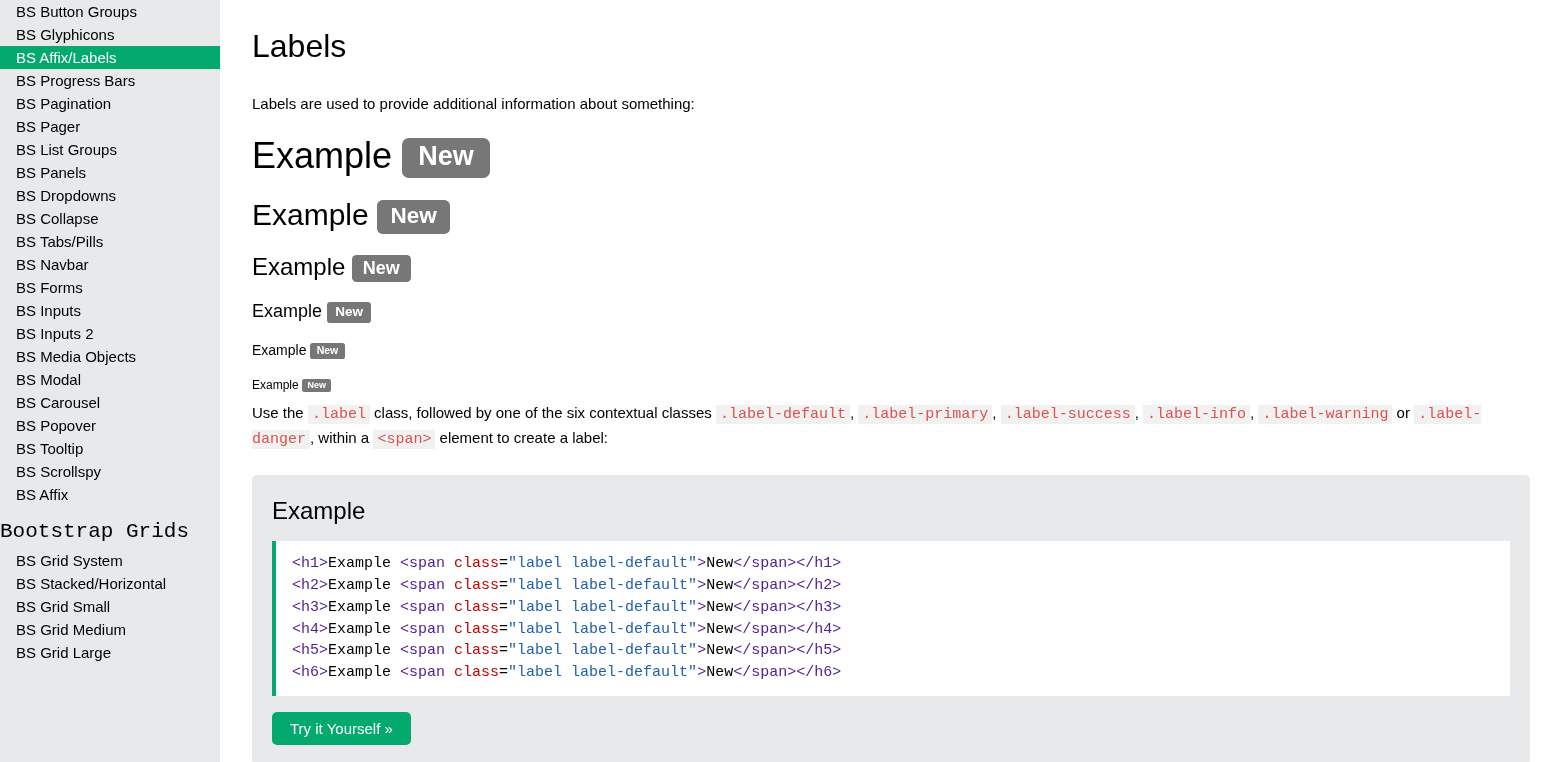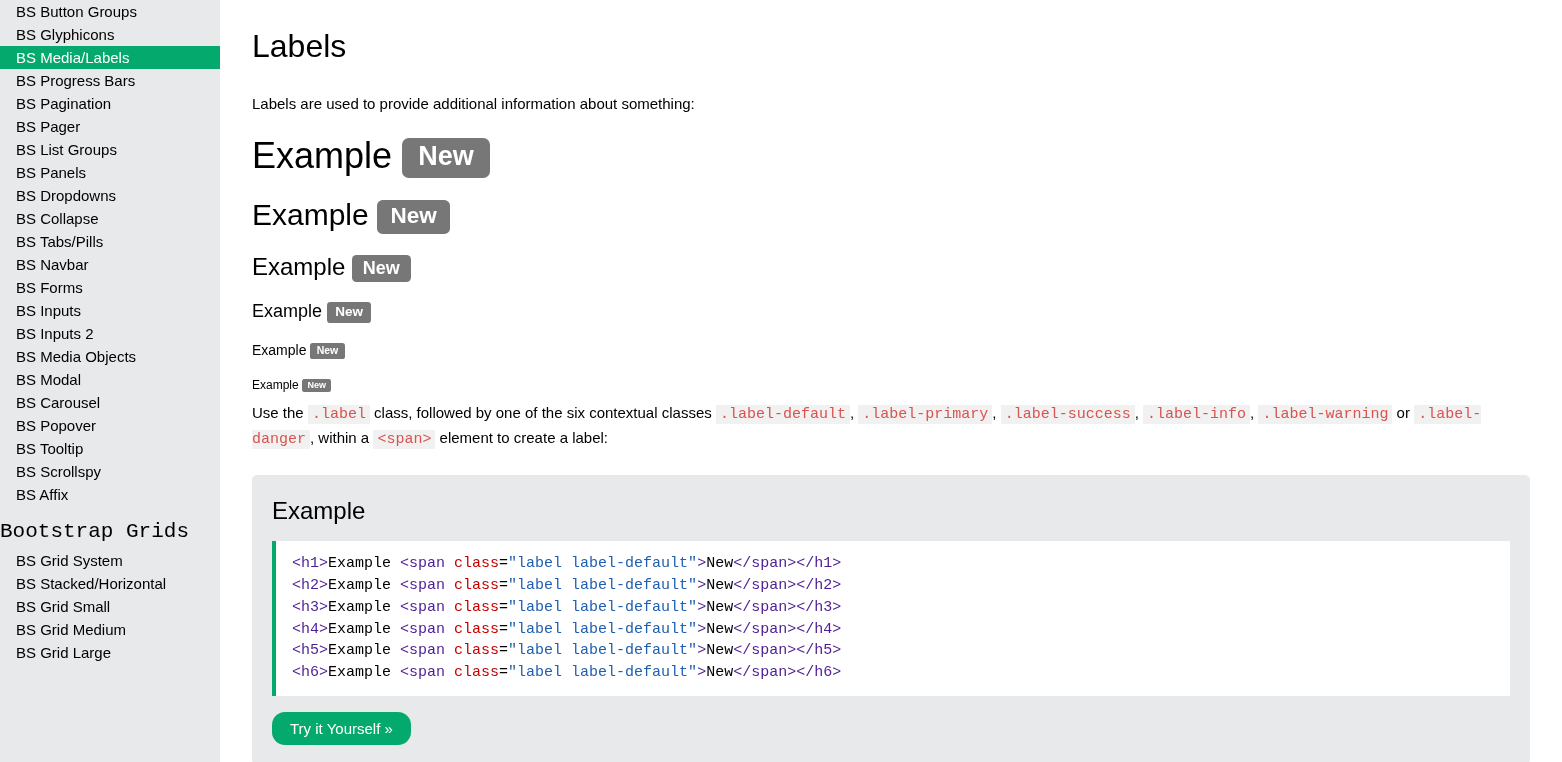--- a/index.html
+++ b/index.html
@@ -115,32 +115,32 @@
   .valcolor { color: #1f5fb0; }
   .try-btn {
     display: inline-block;
     background: #04aa6d;
     color: #fff;
     border: none;
     padding: 8px 18px;
     font-size: 15px;
     margin-top: 16px;
     cursor: pointer;
-    border-radius: 13px;
+    border-radius: 5px;
   }
   .desc-p { line-height: 1.6; }
 </style>
 </head>
 <body>
 
 <nav class="sidebar">
   <div id="sidebar-items">
       <a>BS Button Groups</a>
       <a>BS Glyphicons</a>
-      <a class="active">BS Media/Labels</a>
+      <a class="active">BS Affix/Labels</a>
       <a>BS Progress Bars</a>
       <a>BS Pagination</a>
       <a>BS Pager</a>
       <a>BS List Groups</a>
       <a>BS Panels</a>
       <a>BS Dropdowns</a>
       <a>BS Collapse</a>
       <a>BS Tabs/Pills</a>
       <a>BS Navbar</a>
       <a>BS Forms</a>

